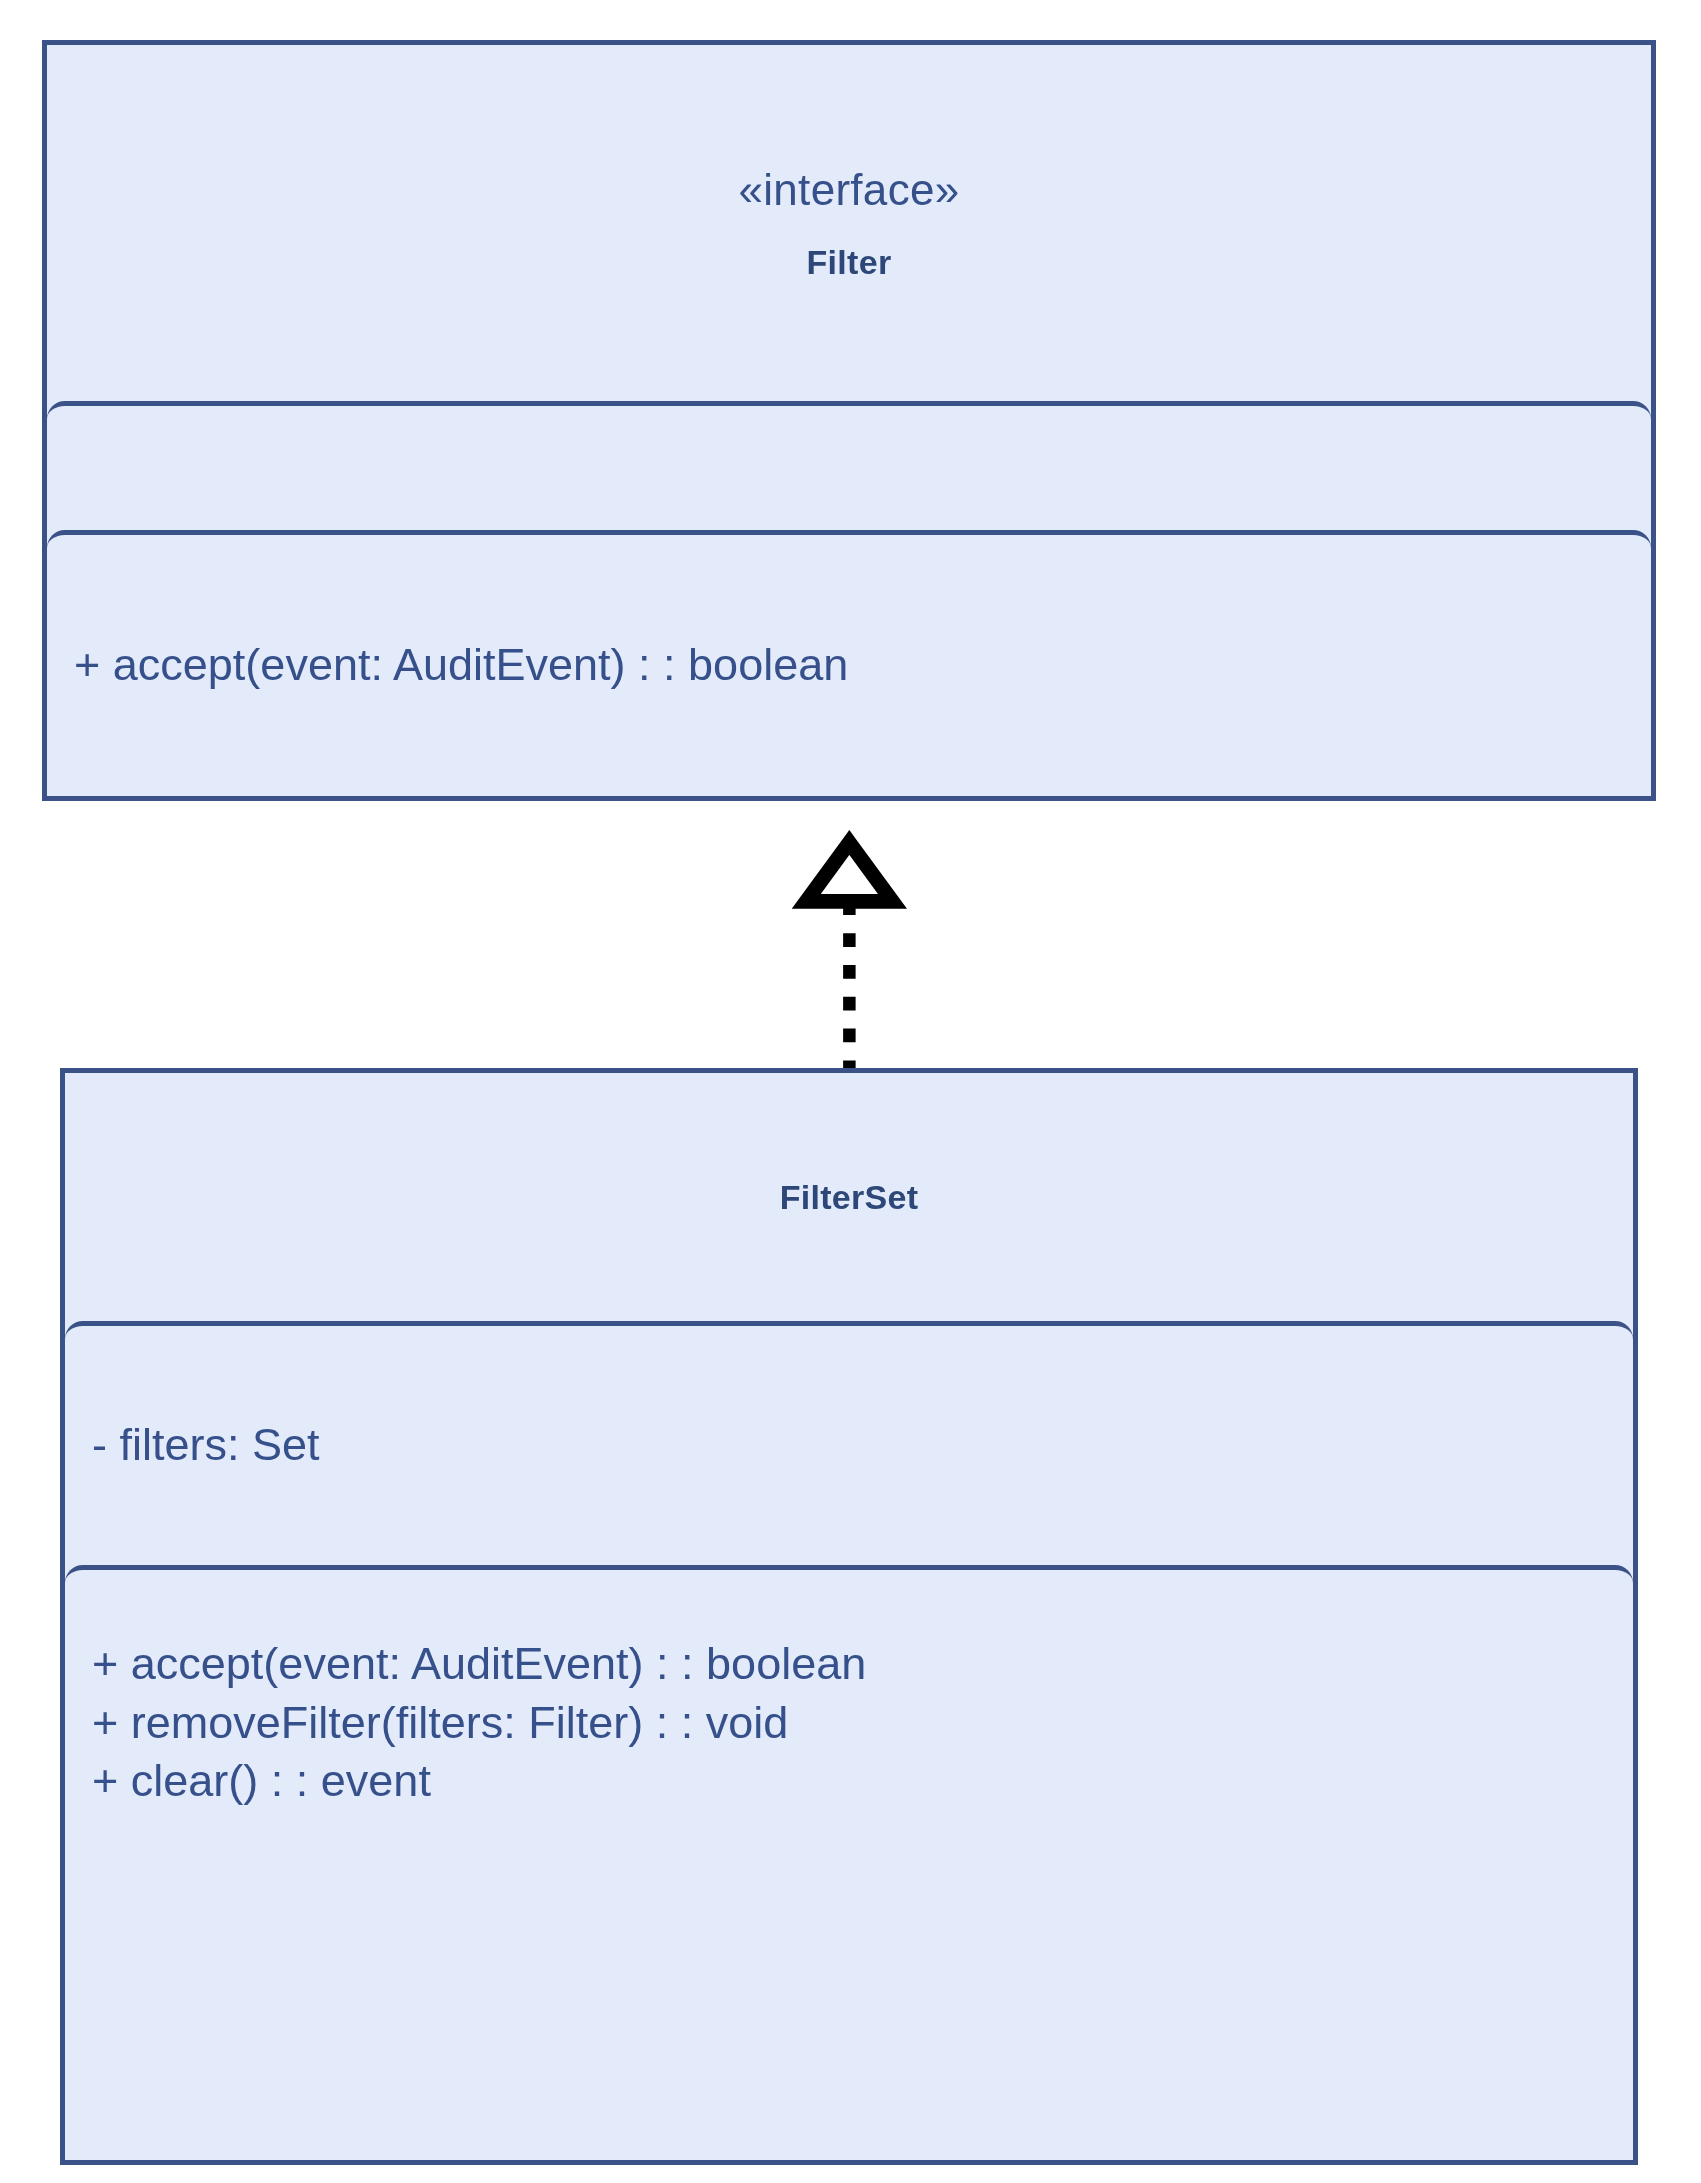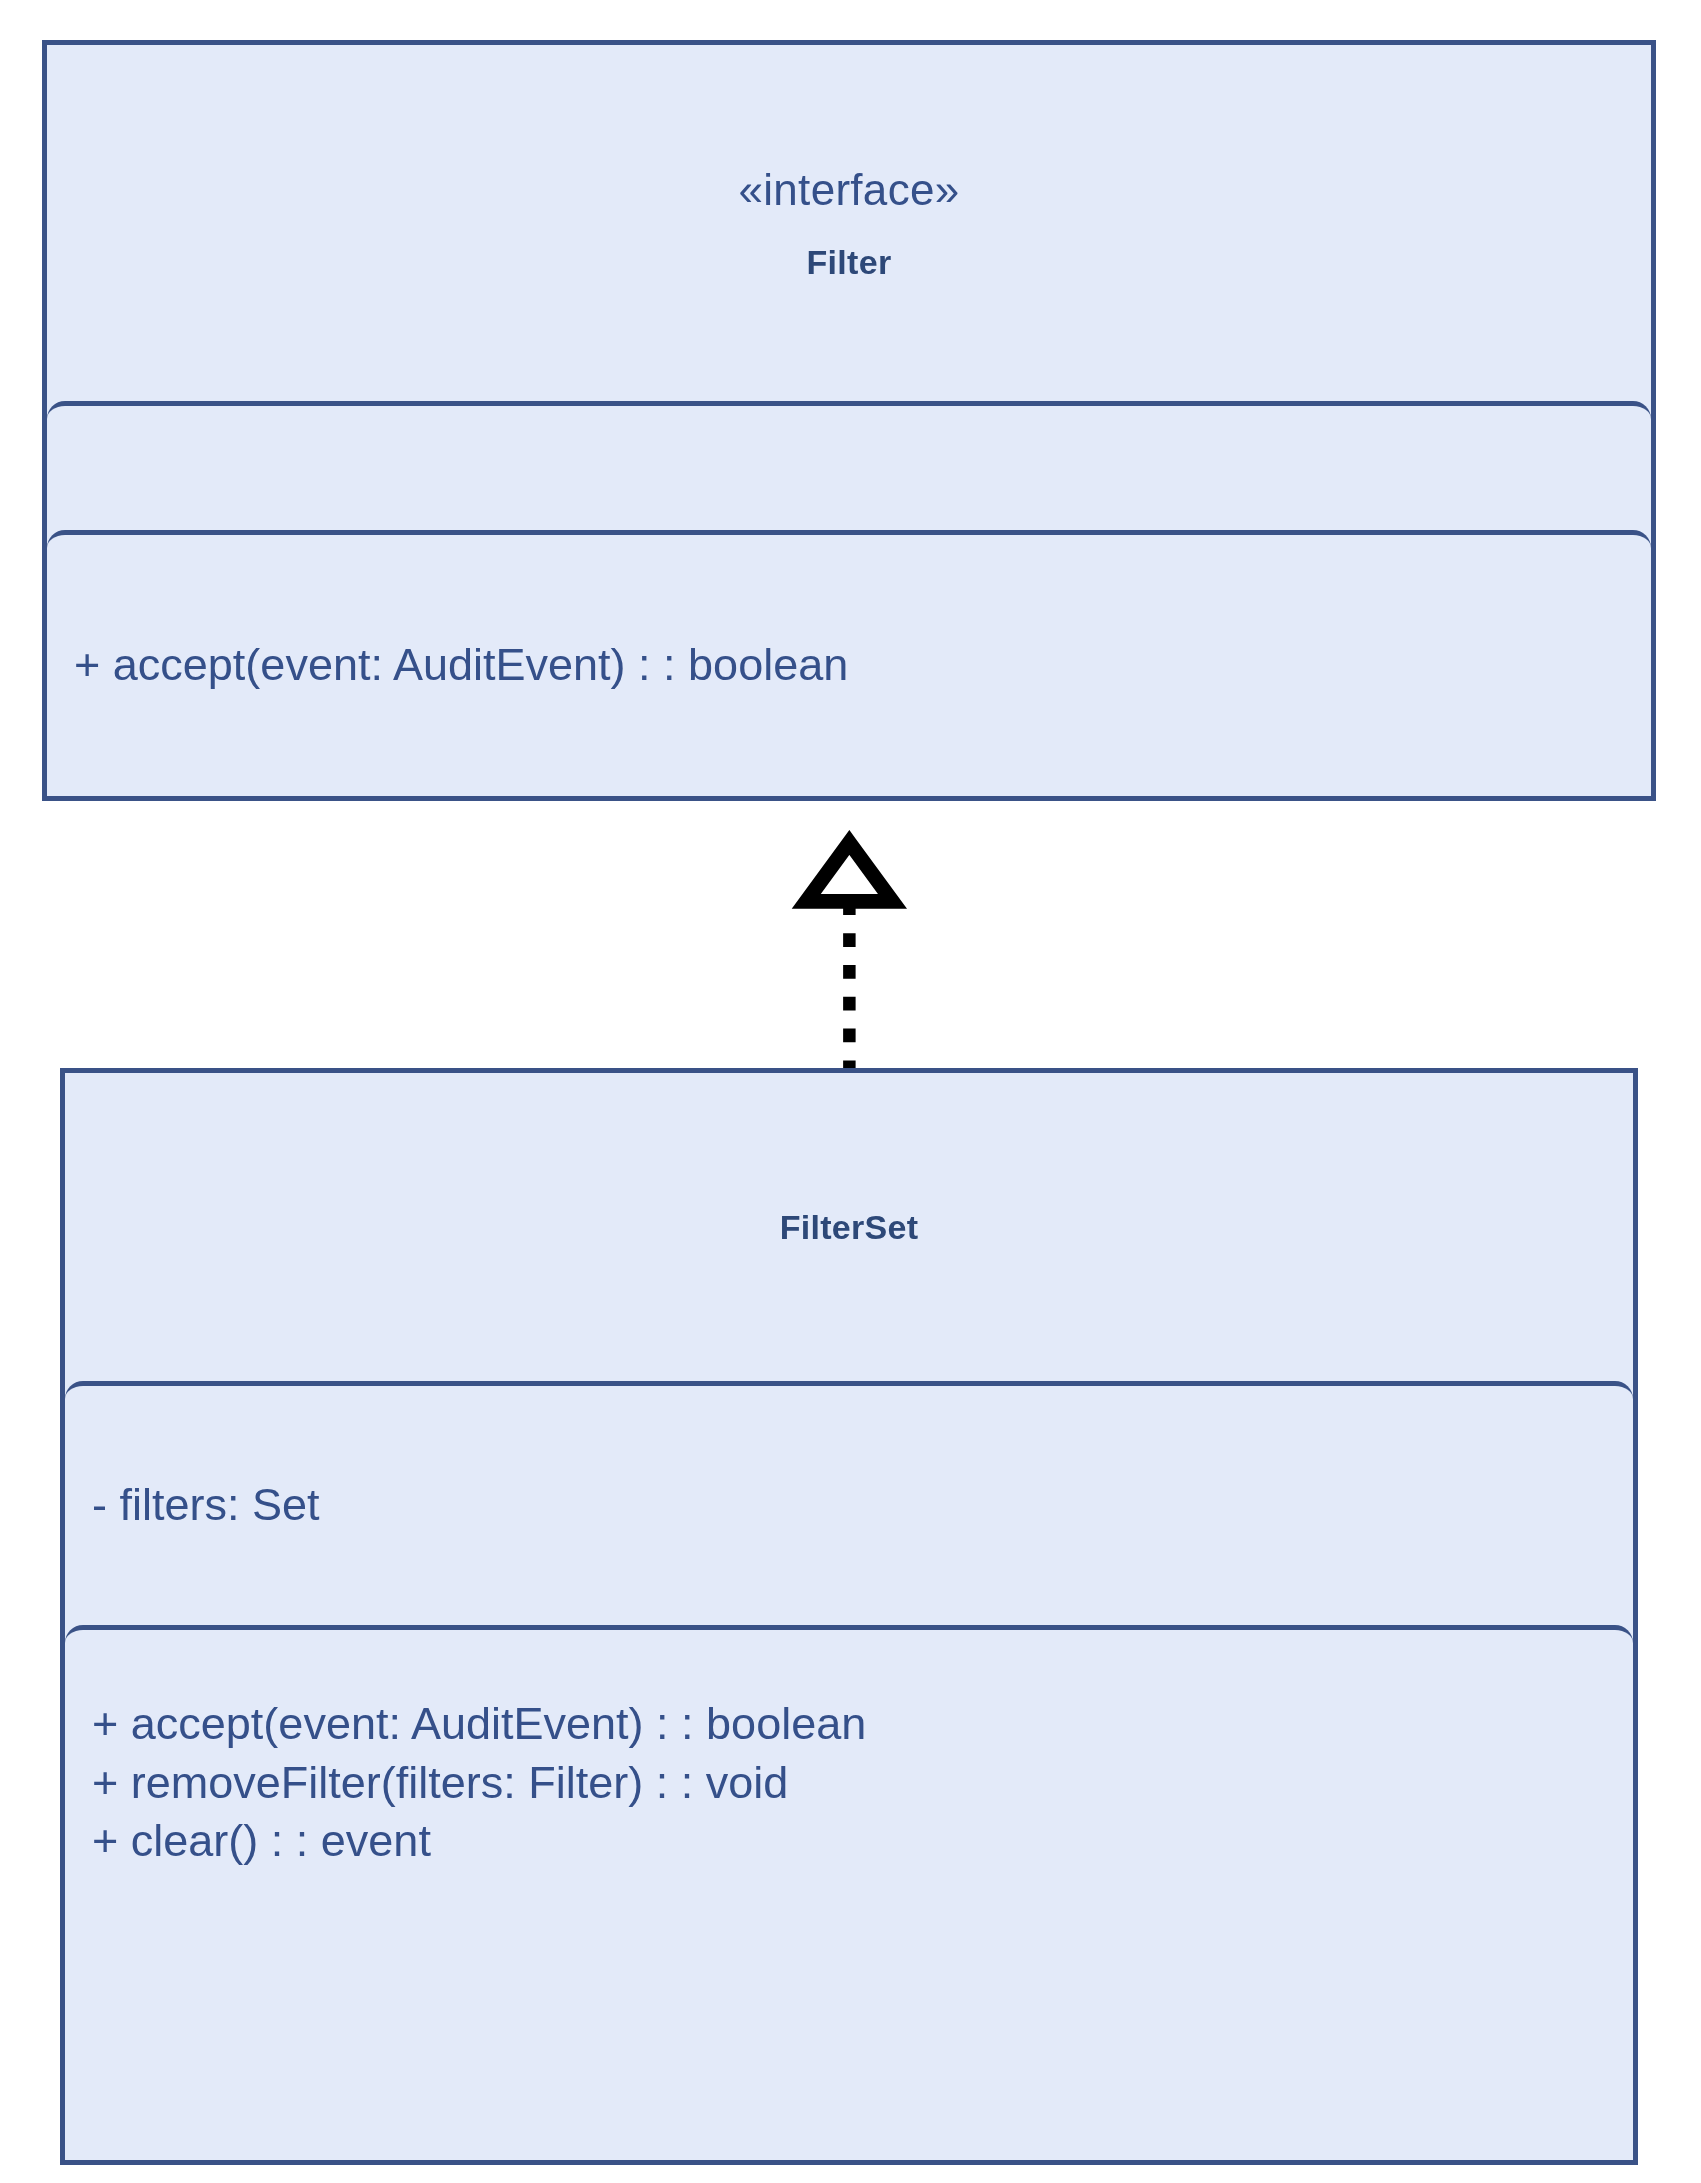--- a/index.html
+++ b/index.html
@@ -116,21 +116,21 @@
 
   <svg class="realization" style="left:785px; top:830px; width:131px; height:244px;" width="131" height="244" viewBox="0 0 230 430" xmlns="http://www.w3.org/2000/svg">
 
     <line x1="113" y1="126" x2="113" y2="424" stroke="#000000" stroke-width="22" stroke-dasharray="24 32" stroke-linecap="butt"></line>
 
     <polygon points="113,22 189,126 37,126" fill="#ffffff" stroke="#000000" stroke-width="26" stroke-linejoin="miter"></polygon>
   </svg>
 
   <div class="uml-class" style="left:60px; top:1068px; width:1578px; height:1097px;">
 
-    <div class="compartment header" style="height:308px;">
+    <div class="compartment header" style="height:248px;">
       <div class="class-name">FilterSet</div>
     </div>
 
     <div class="compartment members" style="height:244px;">
       <div class="member">- filters: Set</div>
     </div>
 
     <div class="compartment members" style="flex:1 1 auto; justify-content:flex-start; padding-top:65px;">
       <div class="member">+ accept(event: AuditEvent) : : boolean</div>
       <div class="member">+ removeFilter(filters: Filter) : : void</div>

